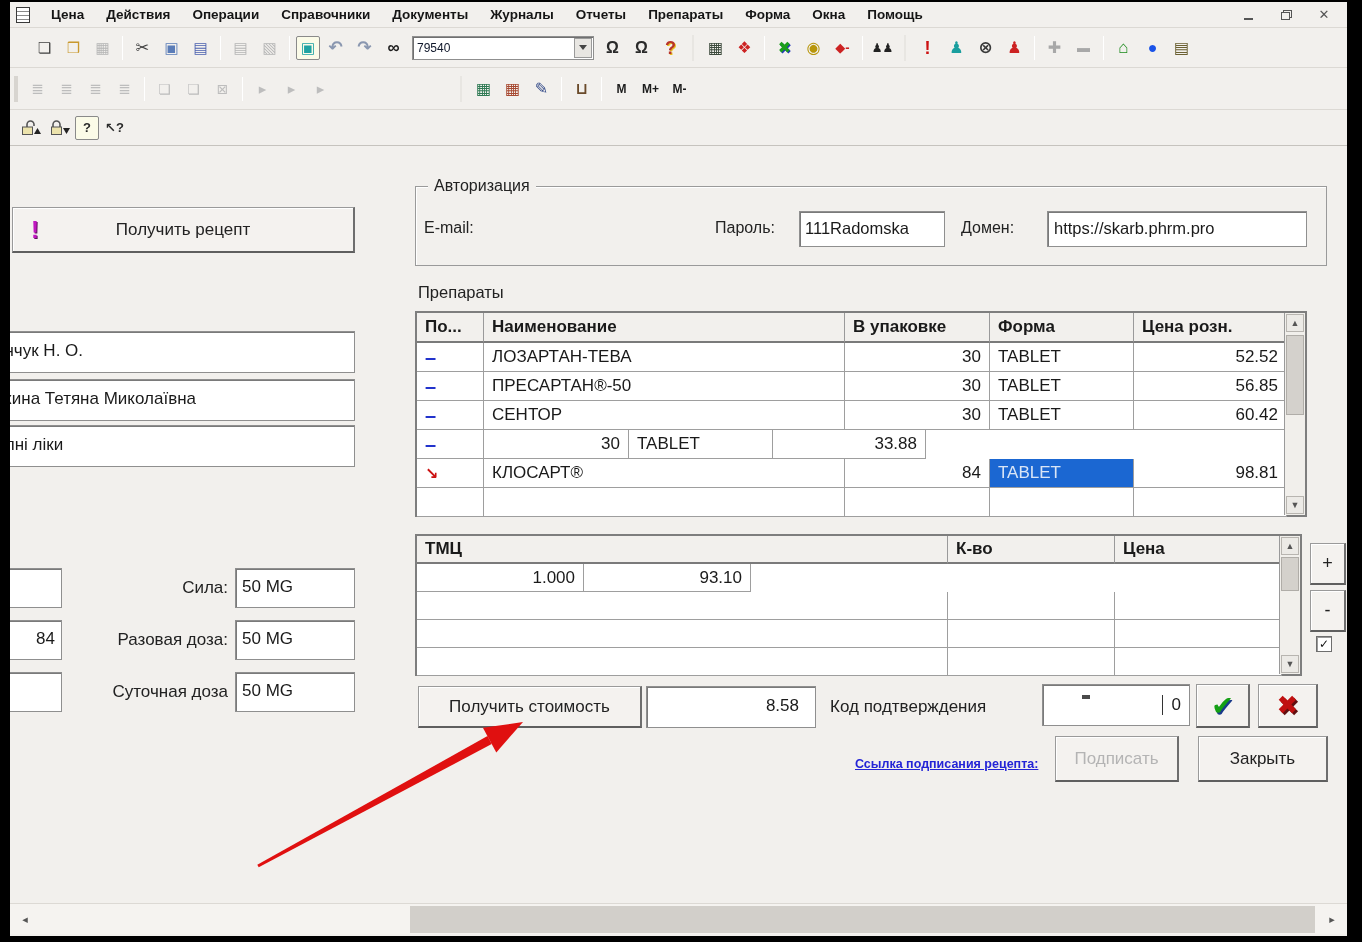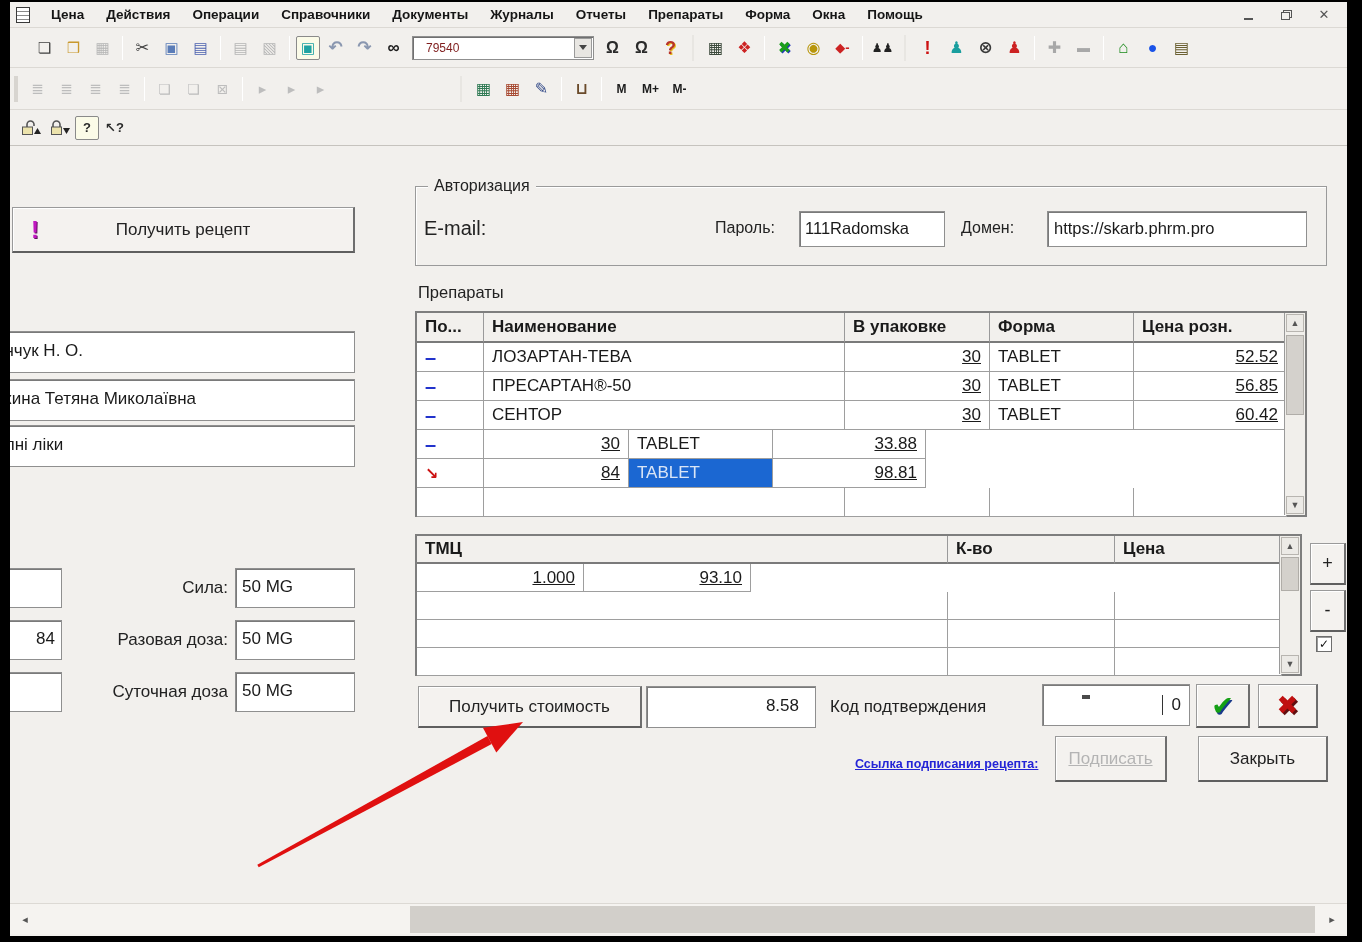--- a/index.html
+++ b/index.html
@@ -28,40 +28,40 @@
   #tb3{height:36px;padding-left:6px;border-bottom:1px solid #c6c3be;}
   .tbtn{width:27px;height:25px;display:flex;align-items:center;justify-content:center;margin:0 1px;border-radius:2px;}
   .tbtn .g{line-height:1;}
   .tbtn.frame{border:1px solid #8a8a8a;background:#fbfbe8;width:24px;height:24px;}
   .tsep{width:1px;height:24px;background:#c8c5c0;border-right:1px solid #ffffff;margin:0 5px;}
   .tsep2{width:1px;height:26px;background:#b8b5b0;border-right:2px solid #e8e6e2;margin:0 7px;}
   .grip{width:4px;height:26px;border-left:2px solid #d8d5d0;border-right:2px solid #d8d5d0;margin:0 5px 0 1px;}
   .tgap{height:1px;}
   .tbcombo{display:flex;align-items:center;width:182px;height:24px;background:#fff;border:1px solid #8f8f8f;
            box-shadow:inset 1px 1px 0 #707070;margin:0 4px;}
-  .cval{flex:1;font-size:12px;padding-left:13px;color:#7f1d1d;}
+  .cval{flex:1;font-size:12px;padding-left:4px;color:#0f172a;}
   .carrow{width:18px;height:20px;margin-right:1px;background:#e8e6e2;border:1px solid #9a9a9a;display:flex;align-items:center;justify-content:center;}
   .carrow:after{content:"";border:4px solid transparent;border-top:5px solid #444;margin-top:4px;}
 
   
   .sunken{background:#fff;border:1px solid #8f8f8f;box-shadow:inset 1px 1px 0 #7a7a7a;}
   .btn{background:#f4f2ef;border:1px solid #9a9a9a;border-right:2px solid #6e6e6e;border-bottom:2px solid #5f5f5f;
        box-shadow:inset 1px 1px 0 #ffffff;display:flex;align-items:center;justify-content:center;
        font-size:17px;color:#222;}
   .abs{position:absolute;}
   .lbl{font-size:17px;color:#222;}
 
   
   .dtable{position:absolute;background:#fff;border:2px solid #7e7e7e;}
   .trow{display:flex;}
   .hcell{background:#f2f0ed;border-right:1px solid #9a9a9a;border-bottom:2px solid #7a7a7a;
          font-size:17px;font-weight:600;padding-left:8px;display:flex;align-items:center;}
   .tcell{border-right:1px solid #9e9e9e;border-bottom:1px solid #9e9e9e;font-size:17px;
          padding:0 8px;display:flex;align-items:center;white-space:nowrap;overflow:hidden;background:#fff;}
-  .tcell.num{justify-content:flex-end;text-decoration:underline;}
+  .tcell.num{justify-content:flex-end;}
   .tcell.sel{background:#1b67d2;color:#d9e5f6;}
   .vsb{position:absolute;right:0;top:0;bottom:0;width:21px;background:#f1efeb;border-left:1px solid #9a9a9a;}
   .sbb{position:absolute;left:1px;right:1px;height:18px;background:#eceae6;border:1px solid #b8b5b0;
        display:flex;align-items:center;justify-content:center;font-size:9px;color:#555;}
   .sbthumb{position:absolute;left:1px;right:1px;background:#d4d1cc;border:1px solid #b0ada8;}
 
   .ibeam{position:relative;width:2px;height:15px;background:#4a4a4a;}
   .ibeam:before,.ibeam:after{content:"";position:absolute;left:-3px;width:8px;height:2px;background:#4a4a4a;}
   .ibeam:before{top:-2px;} .ibeam:after{bottom:-2px;}
   .caret{width:1.5px;height:20px;background:#333;}
@@ -311,21 +311,21 @@
     <div class="abs sunken" style="left:-20px;top:618px;width:72px;height:40px;line-height:36px;font-size:17px;text-align:right;padding-right:6px;">84</div>
     <div class="abs lbl" style="left:55px;top:618px;width:163px;line-height:40px;text-align:right;">Разовая доза:</div>
     <div class="abs sunken" style="left:225px;top:618px;width:120px;height:40px;line-height:36px;font-size:17px;padding-left:6px;">50 MG</div>
 
     <div class="abs sunken" style="left:-20px;top:670px;width:72px;height:40px;line-height:36px;font-size:17px;text-align:right;padding-right:6px;"></div>
     <div class="abs lbl" style="left:55px;top:670px;width:163px;line-height:40px;text-align:right;">Суточная доза</div>
     <div class="abs sunken" style="left:225px;top:670px;width:120px;height:40px;line-height:36px;font-size:17px;padding-left:6px;">50 MG</div>
 
     <div class="abs" style="left:405px;top:184px;width:912px;height:80px;border:1px solid #9a9a9a;box-shadow:inset 1px 1px 0 #ffffff;">
       <span class="abs" style="left:12px;top:-10px;background:#f2f0ed;padding:0 6px;font-size:16px;color:#222;text-align:right;">Авторизация</span>
-      <span class="abs lbl" style="left:8px;top:22px;line-height:38px;font-size:20px;">E-mail:</span>
+      <span class="abs lbl" style="left:8px;top:22px;line-height:38px;font-size:16px;">E-mail:</span>
       <span class="abs lbl" style="left:299px;top:22px;line-height:38px;font-size:16px;">Пароль:</span>
       <span class="abs sunken" style="left:383px;top:24px;width:146px;height:36px;line-height:32px;font-size:16.5px;padding-left:5px;white-space:nowrap;overflow:hidden;">111Radomska</span>
       <span class="abs lbl" style="left:545px;top:22px;line-height:38px;font-size:16px;">Домен:</span>
       <span class="abs sunken" style="left:631px;top:24px;width:260px;height:36px;line-height:32px;font-size:16.5px;padding-left:6px;white-space:nowrap;overflow:hidden;">https://skarb.phrm.pro</span>
     </div>
 
     <div class="abs lbl" style="left:408px;top:281px;font-size:16.5px;">Препараты</div>
 
     <div class="dtable" id="drug-table" style="left:405px;top:309px;width:892px;height:206px;">
         <div class="trow">
@@ -367,20 +367,21 @@
             <span style="color: rgb(34, 51, 204); font-weight: bold; font-size: 20px;">–</span>
           </div>
           <div class="tcell num" style="width: 145px; height: 29px;">30</div>
           <div class="tcell" style="width: 144px; height: 29px;">TABLET</div>
           <div class="tcell num" style="width: 153px; height: 29px;">33.88</div>
         </div>
         <div class="trow">
           <div class="tcell" style="width: 67px; height: 29px;">
             <span style="color: rgb(204, 17, 17); font-weight: bold; font-size: 16px;">↘</span>
           </div>
+          <div class="tcell" style="width: 361px; height: 29px;">КЛОСАРТ®</div>
           <div class="tcell num" style="width: 145px; height: 29px;">84</div>
           <div class="tcell sel" style="width: 144px; height: 29px;">TABLET</div>
           <div class="tcell num" style="width: 153px; height: 29px;">98.81</div>
         </div>
         <div class="trow">
           <div class="tcell" style="width: 67px; height: 29px;"></div>
           <div class="tcell" style="width: 361px; height: 29px;"></div>
           <div class="tcell num" style="width: 145px; height: 29px;"></div>
           <div class="tcell" style="width: 144px; height: 29px;"></div>
           <div class="tcell num" style="width: 153px; height: 29px;"></div>
@@ -439,21 +440,21 @@
     </div>
 
     <div class="abs btn" style="left:1186px;top:682px;width:54px;height:44px;">
       <span style="font-size:27px;font-weight:bold;color:#15a015;text-shadow:1.5px 1.5px 0 #1a3a8a;">✔</span>
     </div>
     <div class="abs btn" style="left:1248px;top:682px;width:60px;height:44px;">
       <span style="font-size:26px;font-weight:bold;color:#c01010;text-shadow:2px 2px 0 #601010;">✖</span>
     </div>
 
     <div class="abs link" style="left:845px;top:755px;">Ссылка подписания рецепта:</div>
-    <div class="abs btn" style="left:1045px;top:734px;width:112px;height:46px;color:#b4b4b4;text-decoration:underline;">Подписать</div>
+    <div class="abs btn" style="left:1045px;top:734px;width:124px;height:46px;color:#b4b4b4;">Подписать</div>
     <div class="abs btn" style="left:1188px;top:734px;width:130px;height:46px;">Закрыть</div>
 
     <svg class="abs" style="left:225px;top:698px;" width="310" height="180">
       <polygon points="23.7,167.3 22.3,164.7 252.5,36.1 256.7,44.1" fill="#e01010"></polygon>
       <polygon points="288,22 261.3,52.4 247.9,27.8" fill="#e01010"></polygon>
     </svg>
 
     <div class="hscroll">
       <div class="harrow" style="left:2px;">◂</div>
       <div class="hthumb" style="left:400px;width:905px;"></div>

